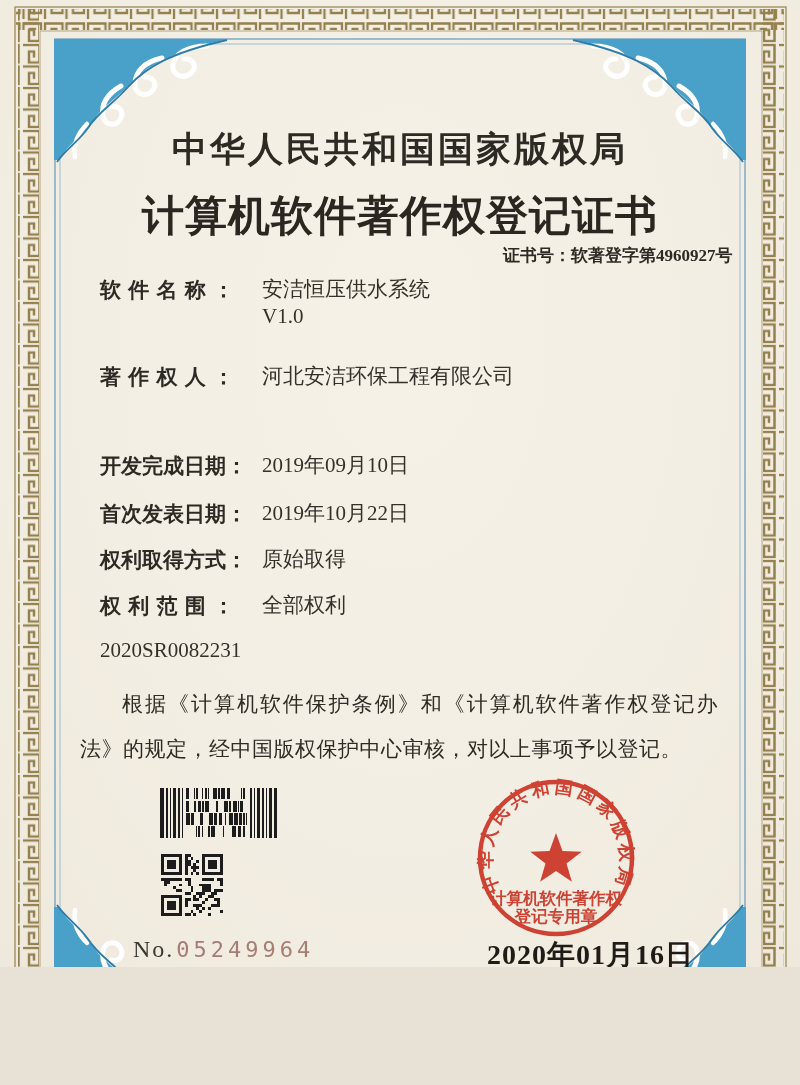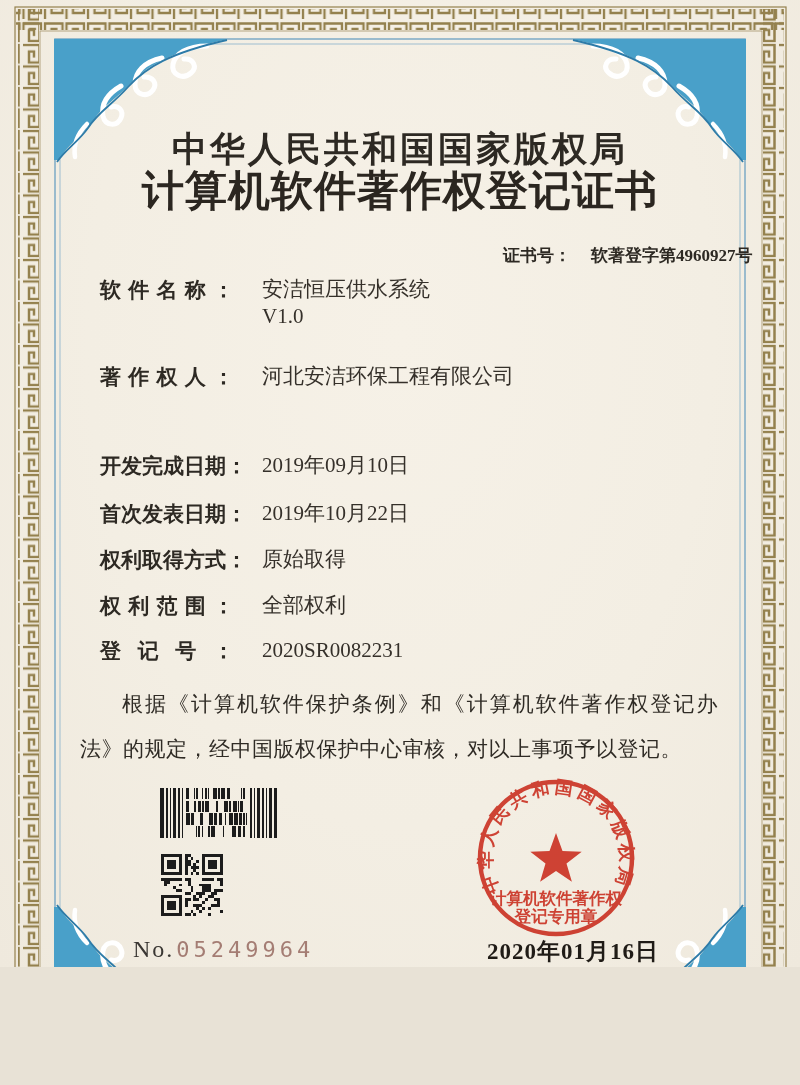--- a/index.html
+++ b/index.html
@@ -6,35 +6,35 @@
   .cert{
     position:relative; width:800px; height:967px; overflow:hidden;
     background:
       radial-gradient(ellipse at 50% 35%, #f6f1e7 0%, #f3eee3 55%, #efe9dd 100%);
     font-family:"Liberation Serif", serif; color:#2e2a25;
   }
   .abs{position:absolute;}
   svg{display:block;}
   .authority{left:0; top:126px; width:800px; text-align:center;
     font-size:35px; font-weight:bold; letter-spacing:3px; color:#2d2923;}
-  .cert-title{left:0; top:163px; width:800px; text-align:center;
+  .cert-title{left:0; top:188px; width:800px; text-align:center;
     font-size:42px; font-weight:bold; letter-spacing:1px; color:#2b2620;}
   .certno{left:503px; top:244px; font-size:17px; font-weight:bold; color:#2d2923; white-space:nowrap;}
-  .certno .val{margin-left:20px;}
+  .certno .val{margin-left:0;}
   .row{position:absolute; left:100px; display:flex; gap:28px; white-space:nowrap;}
   .flabel{display:inline-block; width:134px; font-size:21px; font-weight:bold;
     text-align:justify; text-align-last:justify; color:#2d2923;}
   .fval{font-size:21px; color:#35302a; line-height:27px;}
   .statement{left:80px; top:682px; width:638px; font-size:21px; line-height:45px;
     text-indent:2em; text-align:justify; color:#2f2b25; letter-spacing:0.5px;}
   .serial{left:133px; top:936px; white-space:nowrap;}
   .serial .no{font-size:24px; color:#3a3733; letter-spacing:2px;}
   .serial .digits{font-family:"DejaVu Sans Mono", monospace; font-size:22px;
     color:#9c7168; letter-spacing:4px; margin-left:2px; opacity:.9;}
-  .issue-date{left:487px; top:936px; font-size:23px; font-weight:bold;
+  .issue-date{left:487px; top:936px; font-size:28px; font-weight:bold;
     letter-spacing:1px; color:#1f1b16; z-index:5;}
   .seal-wrap{left:451px; top:753px; width:210px; height:210px;
     mix-blend-mode:multiply; opacity:.93; z-index:4;}
   .barcode-wrap{left:160px; top:788px;}
   .qr-wrap{left:161px; top:854px;}
 </style>
 </head>
 <body>
 
 <div class="cert">
@@ -101,21 +101,20 @@
   </div>
   <div class="row" style="top:592px">
     <span class="flabel">权利范围：</span>
     <span class="fval">全部权利</span>
   </div>
   <div class="row" style="top:546px">
     <span class="flabel">权利取得方式：</span>
     <span class="fval">原始取得</span>
   </div>
   <div class="row" style="top:637px">
-    <span class="flabel">登记号：</span>
     <span class="fval">2020SR0082231</span>
   </div>
 
   <div class="abs statement">根据《计算机软件保护条例》和《计算机软件著作权登记办法》的规定，经中国版权保护中心审核，对以上事项予以登记。</div>
 
   <div class="abs barcode-wrap">
     <svg id="barcode" width="117" height="50" viewBox="0 0 117 50" shape-rendering="crispEdges">
         <rect x="0" y="0" width="4" height="50" fill="#1c1c1c"></rect>
         <rect x="6" y="0" width="2" height="50" fill="#1c1c1c"></rect>
         <rect x="10" y="0" width="1" height="50" fill="#1c1c1c"></rect>

